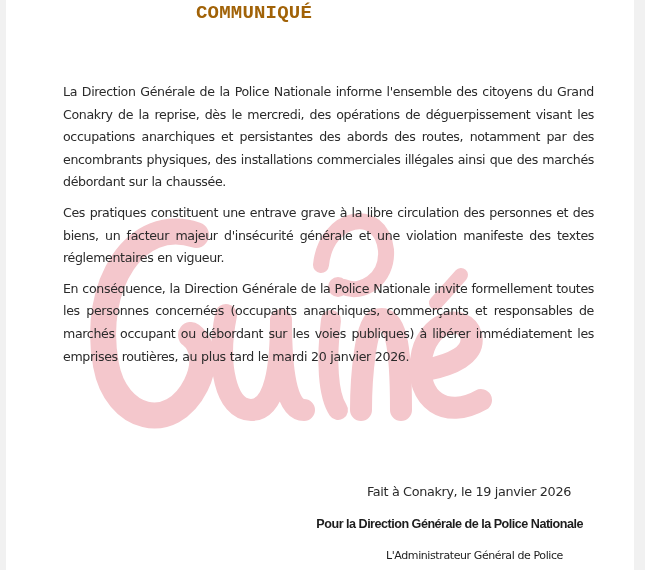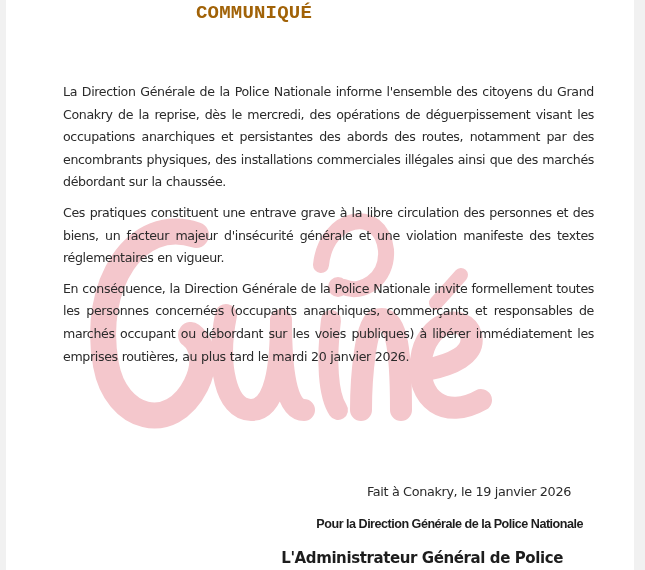--- a/index.html
+++ b/index.html
@@ -85,22 +85,22 @@
       font-weight: bold;
       font-family: Liberation Sans, sans-serif;
       letter-spacing: -0.5px;
       color: #1d1d1d;
       margin: 0;
     }
     .sig-title {
       position: absolute;
       right: 71px;
       top: 549px;
-      font-size: 15px;
-      font-weight: bold;
+      font-size: 11px;
+      font-weight: normal;
       font-family: "DejaVu Sans", sans-serif;
       letter-spacing: -0.4px;
       color: #1d1d1d;
       margin: 0;
     }
   </style>
 </head>
 <body>
 
 <div class="page">

